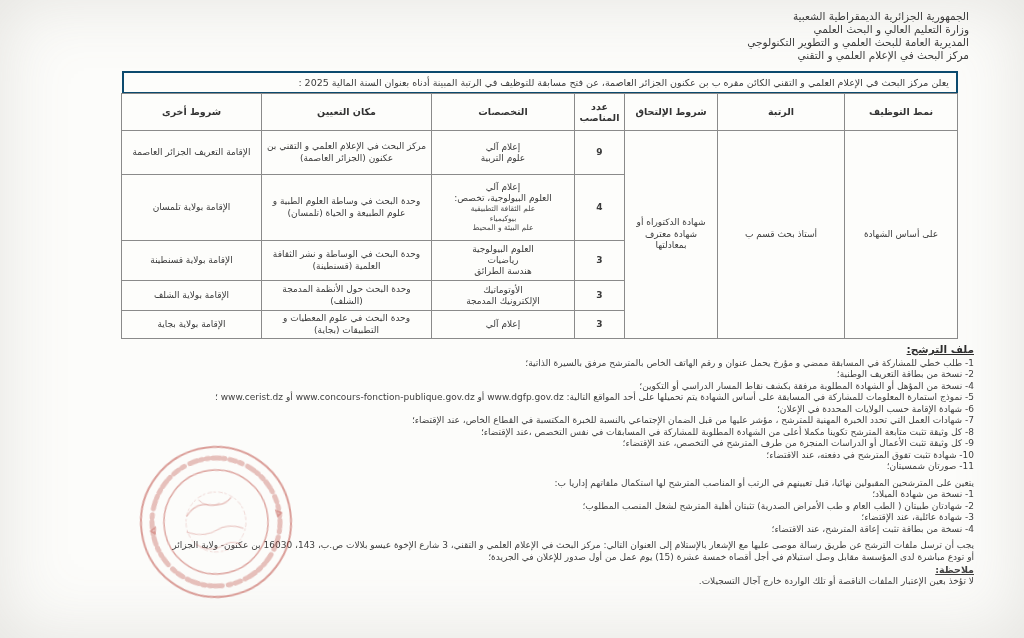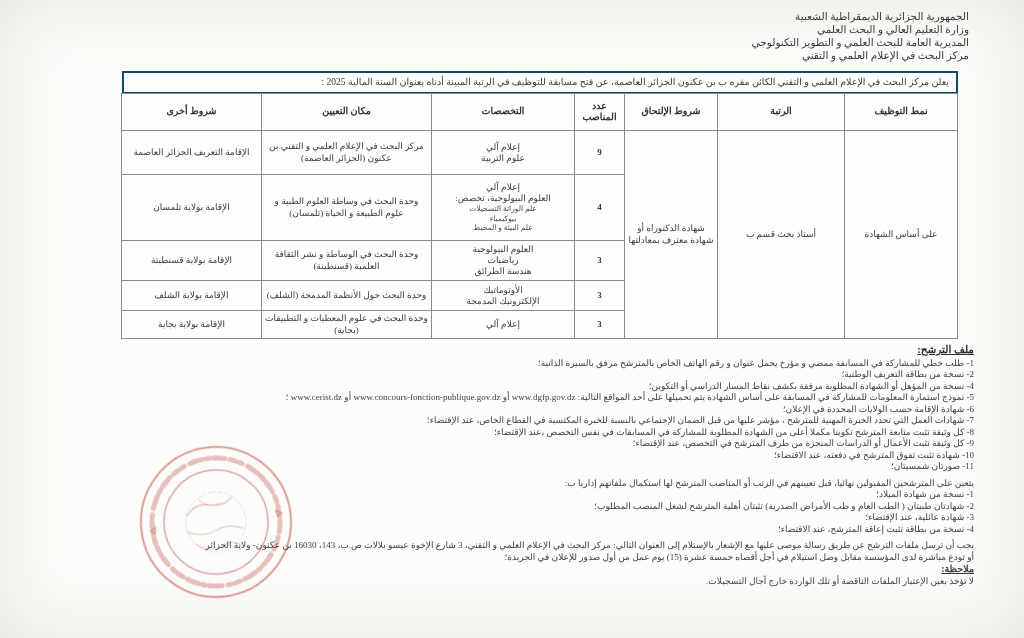--- a/index.html
+++ b/index.html
@@ -10,21 +10,20 @@
     overflow:hidden;
   }
   .page{
     position:relative;
     width:1024px;height:638px;
     background:#fcfcfa;
     color:#3b3b3b;
     direction:rtl;
     box-shadow:inset 0 0 70px rgba(120,115,105,0.18);
     overflow:hidden;
-    font-family:Liberation Serif, serif;
   }
   
   .gov-header{
     padding-top:10px;
     margin-right:55px;
     text-align:right;
     font-size:10.5px;
     line-height:13px;
     color:#3a3a3a;
   }
@@ -150,21 +149,21 @@
             <div class="spec-line">علوم التربية</div>
           </td>
           <td>مركز البحث في الإعلام العلمي و التقني بن عكنون (الجزائر العاصمة)</td>
           <td>الإقامة التعريف الجزائر العاصمة</td>
         </tr>
         <tr class="r2">
           <td class="count-cell">4</td>
           <td>
             <div class="spec-line">إعلام آلي</div>
             <div class="spec-line">العلوم البيولوجية، تخصص:</div>
-            <div class="spec-small">علم الوراثة التسجيلات</div>
+            <div class="spec-small">علم الثقافة التطبيقية</div>
             <div class="spec-small">بيوكيمياء</div>
             <div class="spec-small">علم البيئة و المحيط</div>
           </td>
           <td>وحدة البحث في وساطة العلوم الطبية و علوم الطبيعة و الحياة (تلمسان)</td>
           <td>الإقامة بولاية تلمسان</td>
         </tr>
         <tr class="r3">
           <td class="count-cell">3</td>
           <td>
             <div class="spec-line">العلوم البيولوجية</div>

